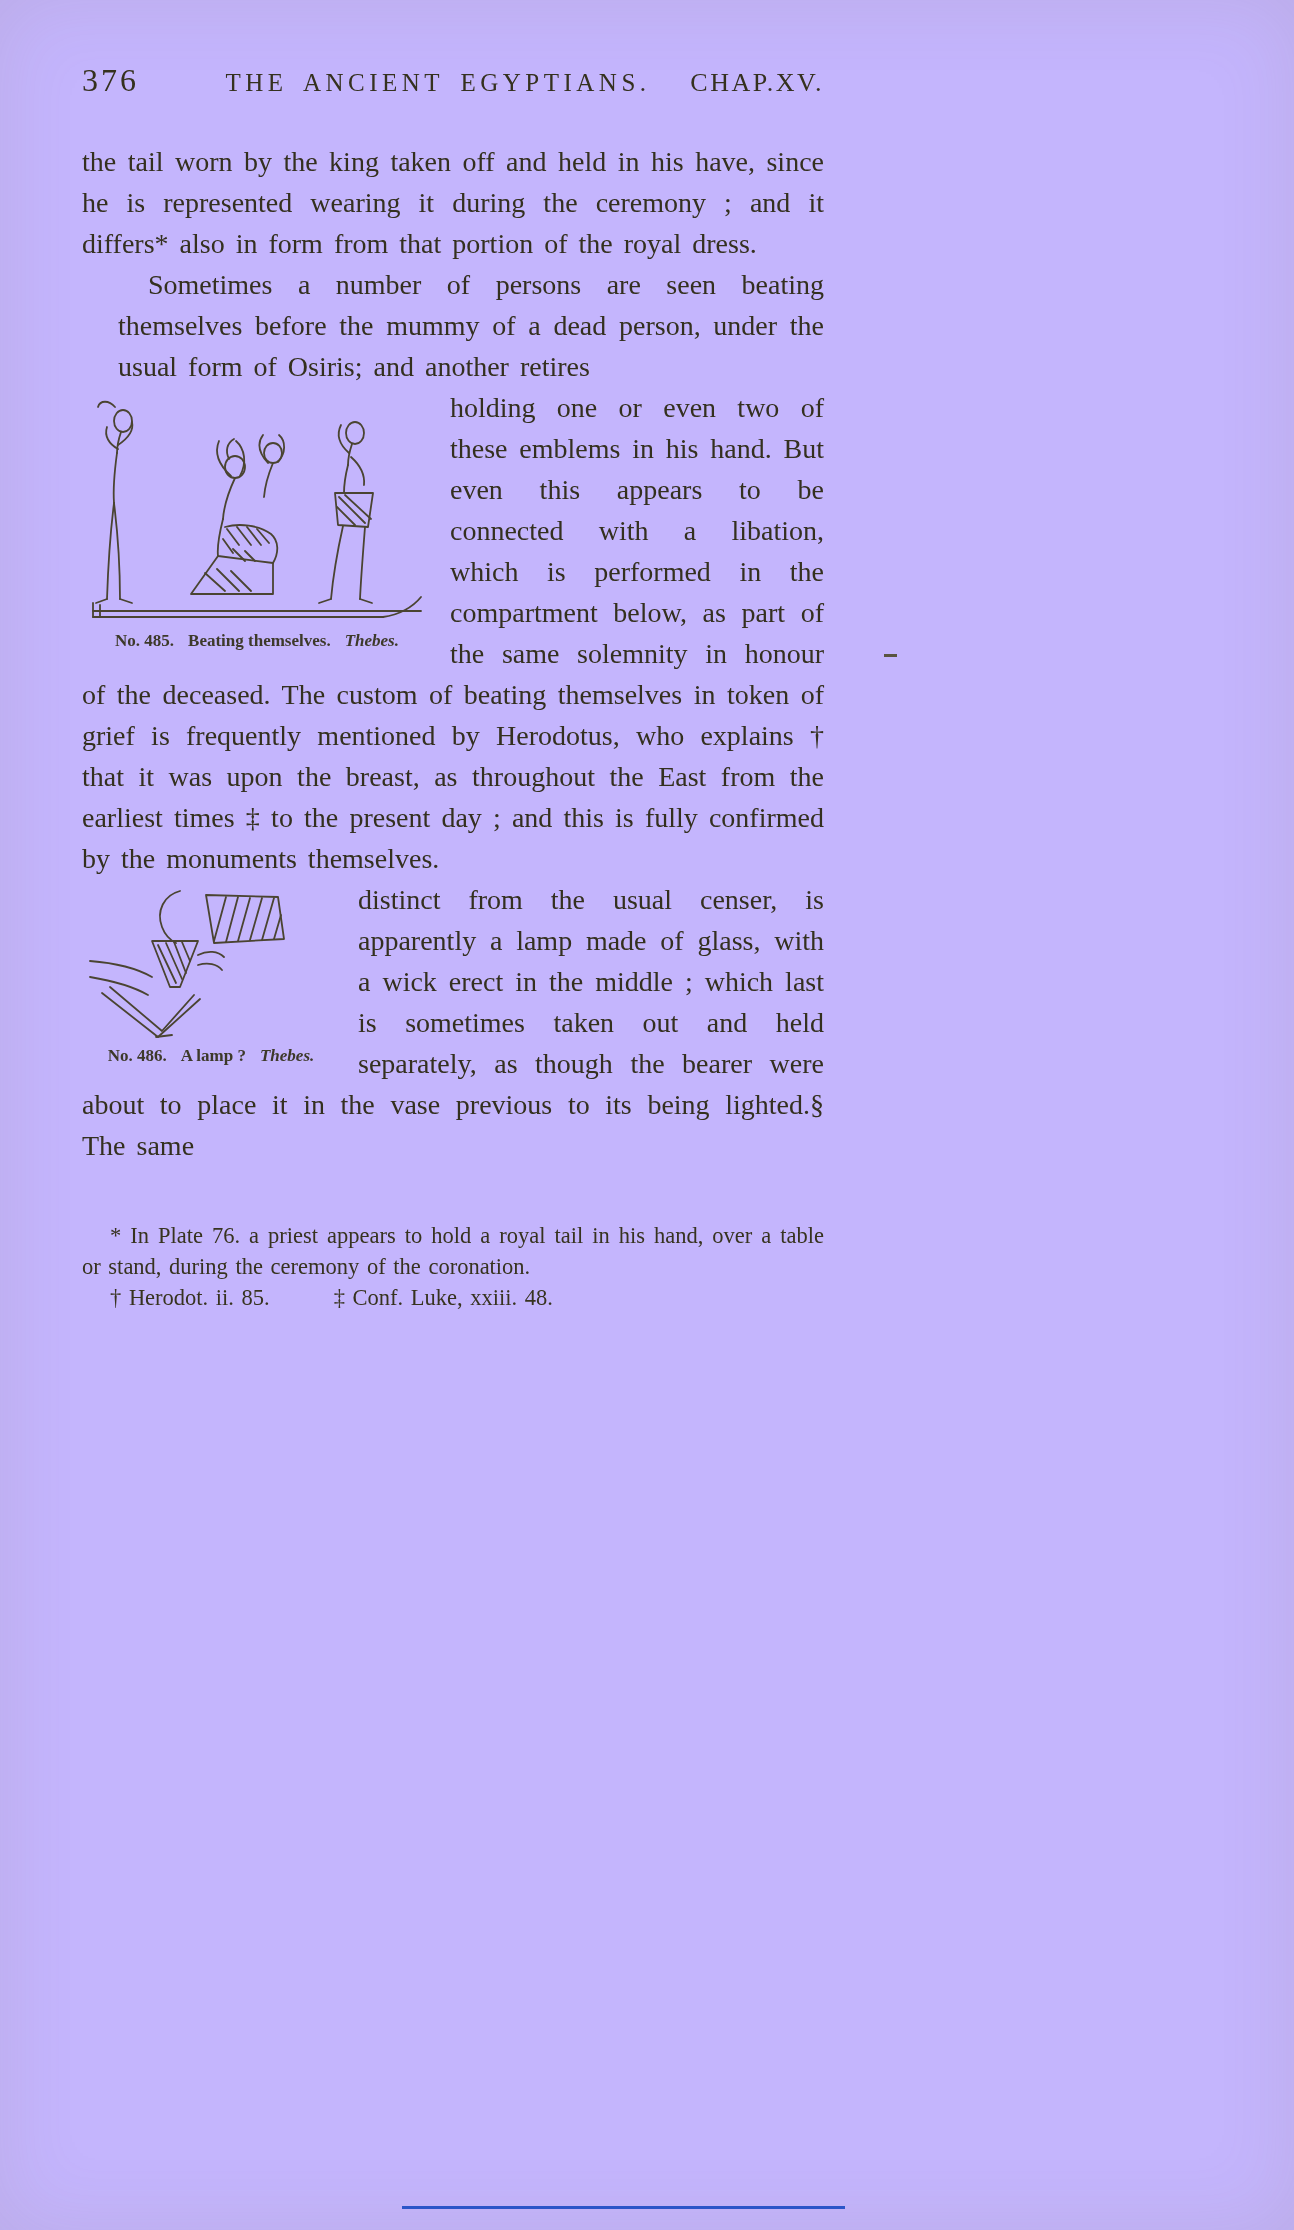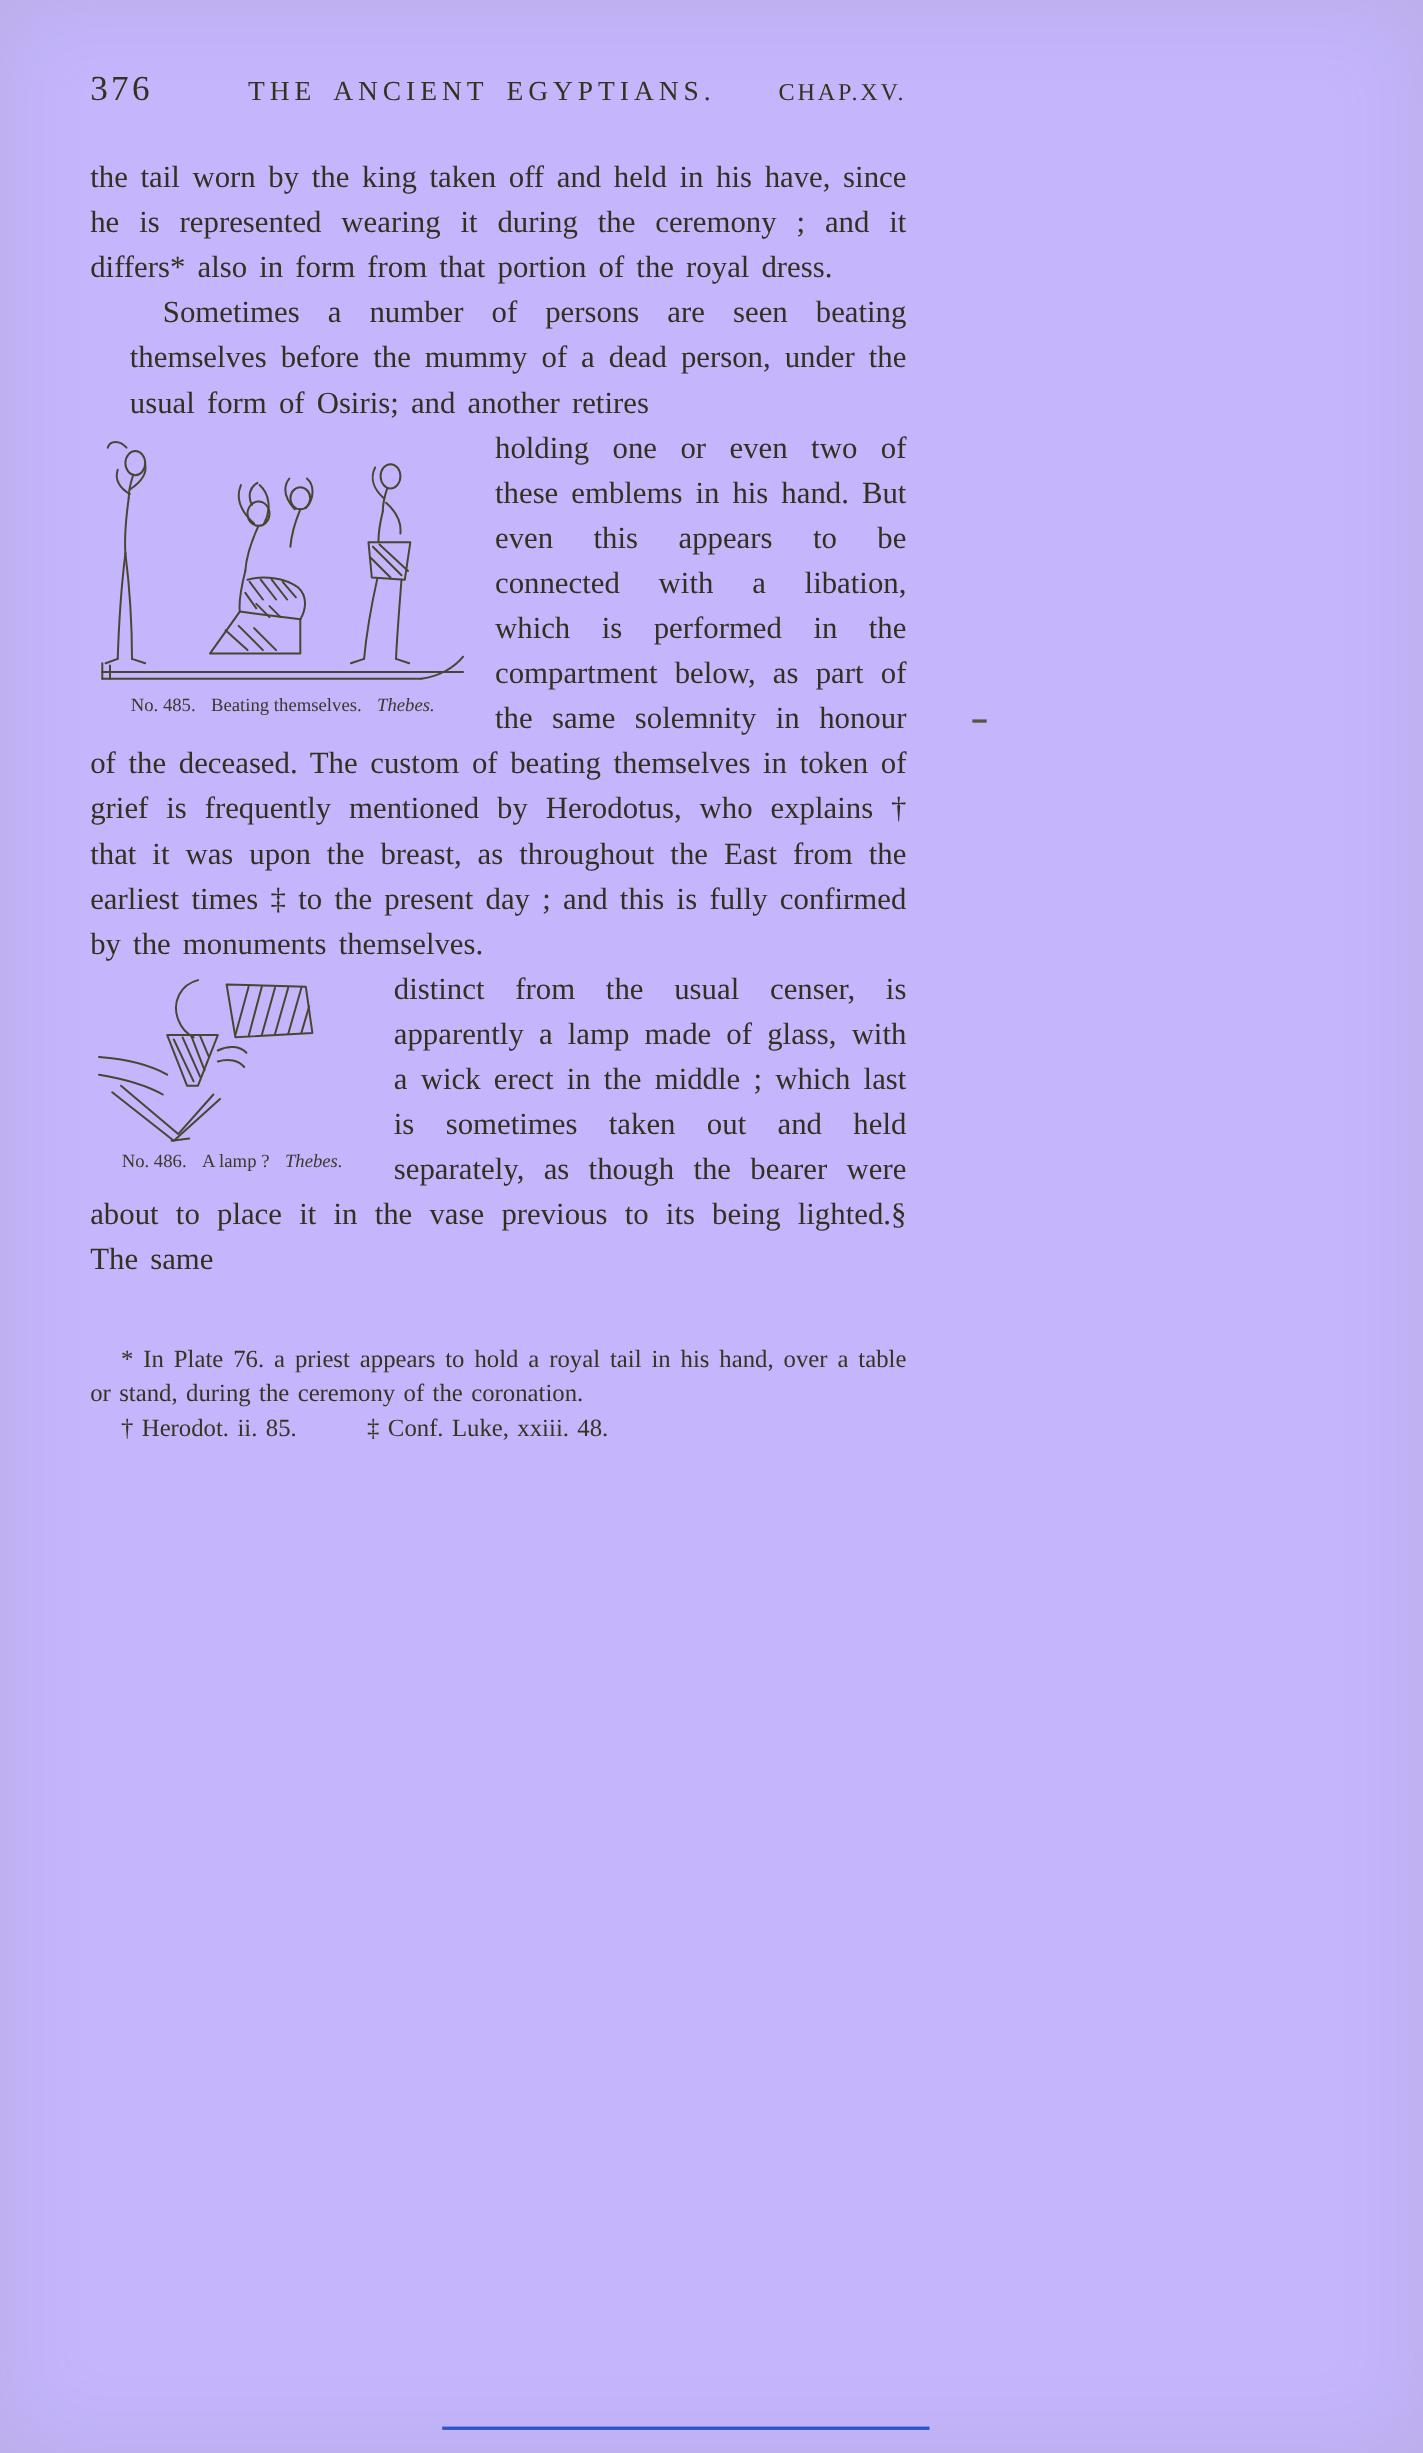--- a/index.html
+++ b/index.html
@@ -37,36 +37,37 @@
   .running-title {
     flex:1;
     text-align:center;
     font-size:25px;
     letter-spacing:4.5px;
     word-spacing:6px;
   }
   .chapter-label {
     width:160px;
     text-align:right;
-    font-size:22px;
+    font-size:26px;
     letter-spacing:2.5px;
   }
   
   .body-text p {
     font-size:28px;
     line-height:41px;
     text-align:justify;
     word-spacing:4px;
     color:#34301f;
   }
   .indent { text-indent:30px;margin-left:36px; }
   
   figure.fig {
     float:left;
     margin:6px 18px 8px 0;
+    font-weight:bold;
   }
   .fig1 { width:350px; }
   .fig2 { width:258px; }
   figure.fig svg { display:block; margin:0 auto; }
   figcaption {
     margin-top:6px;
     font-size:17px;
     text-align:center;
     white-space:nowrap;
     color:#3d392a;

